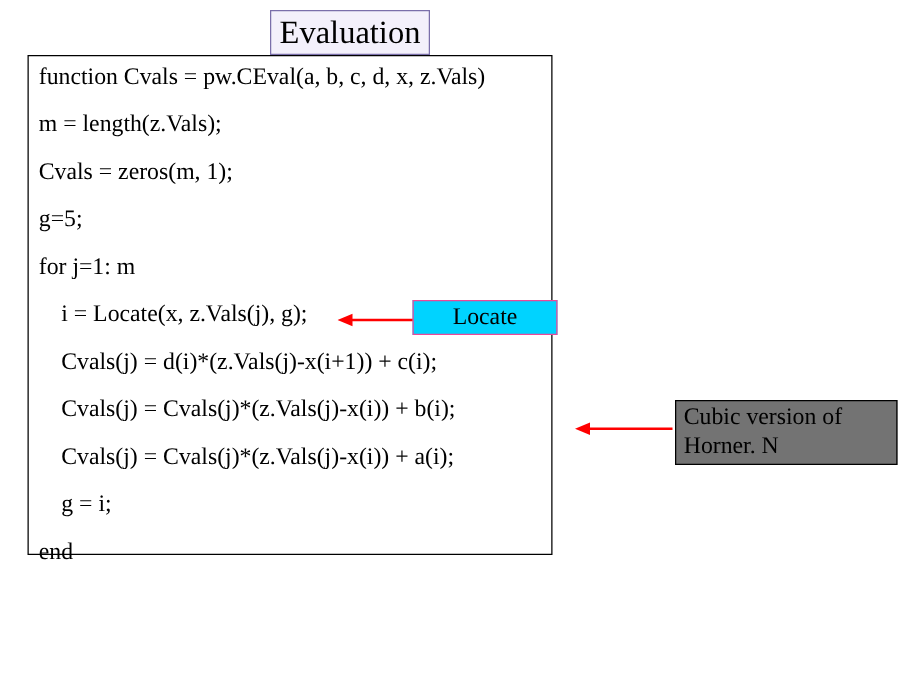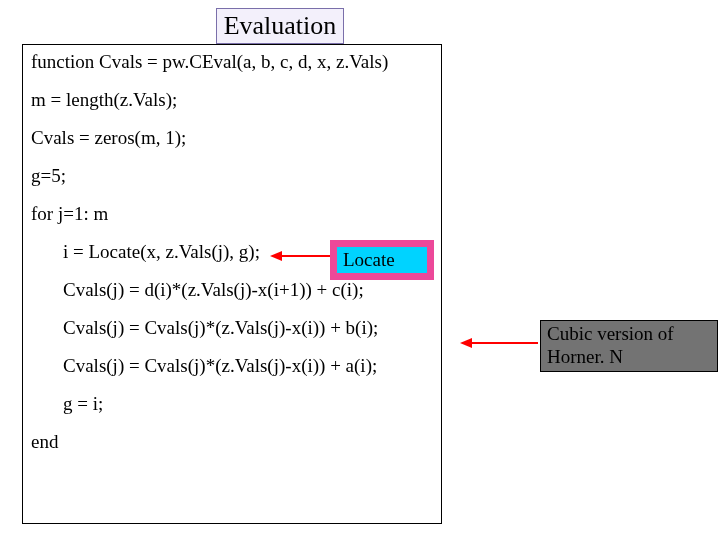--- a/index.html
+++ b/index.html
@@ -22,43 +22,44 @@
     background: #f3f0fb;
     text-align: center;
     padding: 2px 4px;
     font-size: 26px;
   }
   .code-box {
     position: absolute;
     top: 44px;
     left: 22px;
     width: 420px;
-    height: 480px;
+    height: 400px;
     border: 1px solid #000000;
     background: #ffffff;
     padding: 6px 8px 24px 8px;
     box-sizing: border-box;
   }
   .code-line {
     margin: 0 0 16px 0;
     white-space: nowrap;
     font-size: 19px;
   }
   .indent {
-    margin-left: 32px;
+    margin-left: 18px;
   }
   .locate-box {
     position: absolute;
     top: 240px;
     left: 330px;
     width: 78px;
-    border: 7px solid #ec4899;
+    border: 1px solid #ec4899;
     background: #00d3ff;
-    padding: 2px 6px;
+    padding: 2px 18px;
     font-size: 19px;
+    text-align: center;
   }
   .horner-box {
     position: absolute;
     top: 320px;
     left: 540px;
     width: 164px;
     border: 1px solid #000000;
     background: #737373;
     padding: 2px 6px;
     font-size: 19px;

